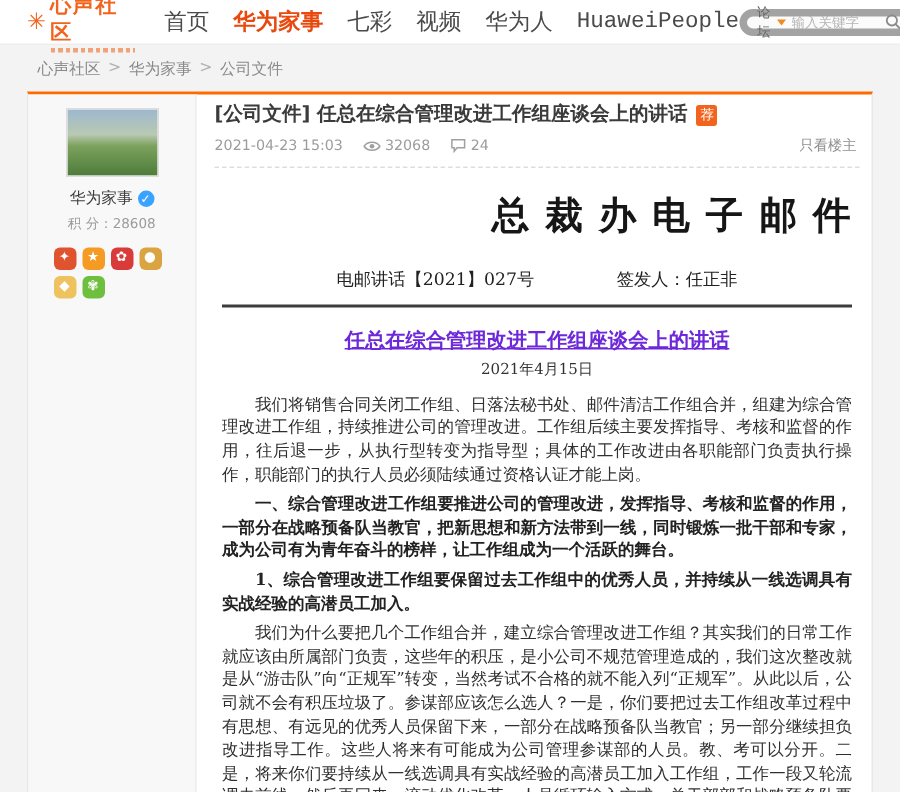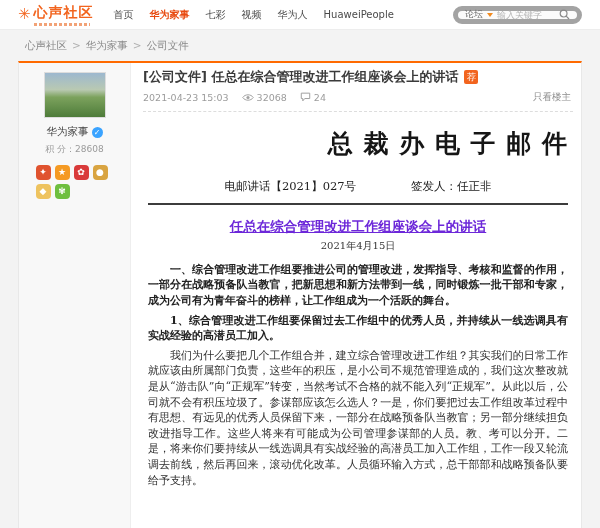--- a/index.html
+++ b/index.html
@@ -9,21 +9,21 @@
 
   
   .navbar { height:30px; background:#fff; border-bottom:1px solid #ededed;
             display:flex; align-items:center; padding:0 18px; }
   .logo { display:flex; align-items:center; gap:3px; cursor:pointer; }
   .logo-flower { color:#f2641e; font-size:15px; line-height:1; font-weight:bold; }
   .logo-text { color:#f2641e; font-size:14px; font-weight:bold; letter-spacing:1px; }
   .logo-tagline { height:3px; width:56px; margin-top:1px;
      background:repeating-linear-gradient(90deg,#f2a276 0 3px,transparent 3px 5px); }
   .nav-items { display:flex; align-items:center; gap:16px; margin-left:20px; }
-  .nav-item { font-size:10px; color:#4a4a4a; cursor:pointer; white-space:nowrap; }
+  .nav-item { font-size:15px; color:#4a4a4a; cursor:pointer; white-space:nowrap;font-family:Liberation Mono, monospace; }
   .nav-item.active { color:#e8490f; font-weight:bold; }
   .search-pill { margin-left:auto; display:flex; align-items:center; height:18px;
      border:5px solid #a3a3a3; border-radius:9px; background:#fbfbfb; padding:0 7px; gap:4px; }
   .search-cat { font-size:9px; color:#666; }
   .caret { width:0; height:0; border-left:3px solid transparent; border-right:3px solid transparent;
      border-top:4px solid #f28a1e; }
   .search-input { border:none; outline:none; background:transparent; width:58px; font-size:9px; color:#555; }
   .search-input::placeholder { color:#b5b5b5; }
   .mag { flex:0 0 auto; }
 
@@ -160,20 +160,21 @@
       <div class="doc">
         <div class="masthead">总 裁 办 电 子 邮 件</div>
         <div class="docno-row">
           <span>电邮讲话【2021】027号</span>
           <span><span>签发人：</span><span>任正非</span></span>
         </div>
         <div class="rule"></div>
         <h2 class="doc-title">任总在综合管理改进工作组座谈会上的讲话</h2>
         <div class="doc-date">2021年4月15日</div>
         <div class="doc-body">
+          <p class="para">我们将销售合同关闭工作组、日落法秘书处、邮件清洁工作组合并，组建为综合管理改进工作组，持续推进公司的管理改进。工作组后续主要发挥指导、考核和监督的作用，往后退一步，从执行型转变为指导型；具体的工作改进由各职能部门负责执行操作，职能部门的执行人员必须陆续通过资格认证才能上岗。</p>
           <p class="para bold">一、综合管理改进工作组要推进公司的管理改进，发挥指导、考核和监督的作用，一部分在战略预备队当教官，把新思想和新方法带到一线，同时锻炼一批干部和专家，成为公司有为青年奋斗的榜样，让工作组成为一个活跃的舞台。</p>
           <p class="para bold">1、综合管理改进工作组要保留过去工作组中的优秀人员，并持续从一线选调具有实战经验的高潜员工加入。</p>
           <p class="para">我们为什么要把几个工作组合并，建立综合管理改进工作组？其实我们的日常工作就应该由所属部门负责，这些年的积压，是小公司不规范管理造成的，我们这次整改就是从“游击队”向“正规军”转变，当然考试不合格的就不能入列“正规军”。从此以后，公司就不会有积压垃圾了。参谋部应该怎么选人？一是，你们要把过去工作组改革过程中有思想、有远见的优秀人员保留下来，一部分在战略预备队当教官；另一部分继续担负改进指导工作。这些人将来有可能成为公司管理参谋部的人员。教、考可以分开。二是，将来你们要持续从一线选调具有实战经验的高潜员工加入工作组，工作一段又轮流调去前线，然后再回来，滚动优化改革。人员循环输入方式，总干部部和战略预备队要给予支持。</p>
 
         </div>
       </div>
     </main>
   </div>
 </div>
 

